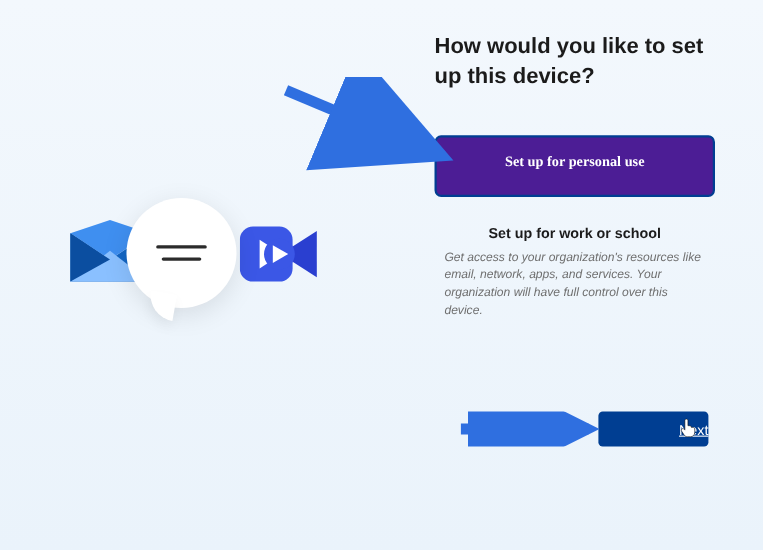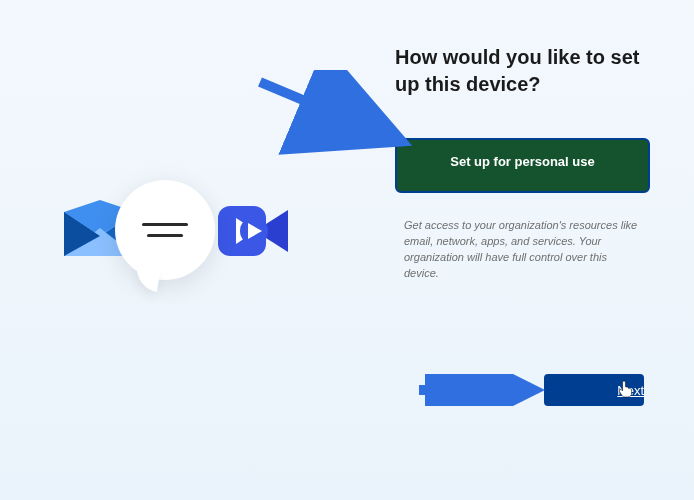--- a/index.html
+++ b/index.html
@@ -57,41 +57,42 @@
     box-shadow: 0 6px 12px rgba(0,0,0,0.05);
   }
   .line { height: 3px; background: #2b2b2b; border-radius: 2px; }
   .line.a { width: 46px; }
   .line.b { width: 36px; }
 
   
   .right-col {
     position: absolute;
     left: 395px;
-    top: 44px;
+    top: 29px;
     width: 255px;
   }
   .heading {
     font-size: 20px;
     font-weight: 600;
     color: #1b1b1b;
     line-height: 1.35;
     margin-bottom: 40px;
   }
   .option {
     border: 1px solid transparent;
     border-radius: 6px;
     padding: 14px 12px 14px 12px;
     margin-bottom: 14px;
   }
   .option.selected {
-    background: #14532d;
+    background: #4c1d95;
     border: 2px solid #003e92;
     color: #fff;
     margin-top: 8px;
+    font-family: Liberation Serif, serif;
   }
   .option .title {
     font-size: 13px;
     font-weight: 600;
     text-align: center;
     margin-bottom: 8px;
   }
   .option.selected .title { color: #fff; }
   .option .desc {
     font-size: 11px;
@@ -162,20 +163,21 @@
   </div>
 
   <div class="right-col">
     <h1 class="heading">How would you like to set up this device?</h1>
 
     <div class="option selected">
       <div class="title">Set up for personal use</div>
     </div>
 
     <div class="option unselected">
+      <div class="title">Set up for work or school</div>
       <div class="desc">Get access to your organization's resources like email, network, apps, and services. Your organization will have full control over this device.</div>
     </div>
   </div>
 
   <button class="next-btn">
     <span>Next</span>
     <span class="cursor">
       <svg width="16" height="18" viewBox="0 0 16 18">
         <path d="M6 1 C6.8 1 7.4 1.6 7.4 2.4 L7.4 7 L8.6 7 C9.8 7 10.6 7.6 10.6 8.6 L12 8.6 C13 8.6 13.6 9.4 13.6 10.2 L13.6 13 C13.6 15.4 12 17 9.6 17 L7 17 C5.6 17 4.6 16.4 3.8 15.2 L1.6 11.8 C1.2 11.2 1.4 10.2 2.2 9.8 C2.8 9.5 3.6 9.7 4 10.2 L4.6 11 L4.6 2.4 C4.6 1.6 5.2 1 6 1 Z" fill="#ffffff" stroke="#000" stroke-width="0.5"></path>
       </svg>

